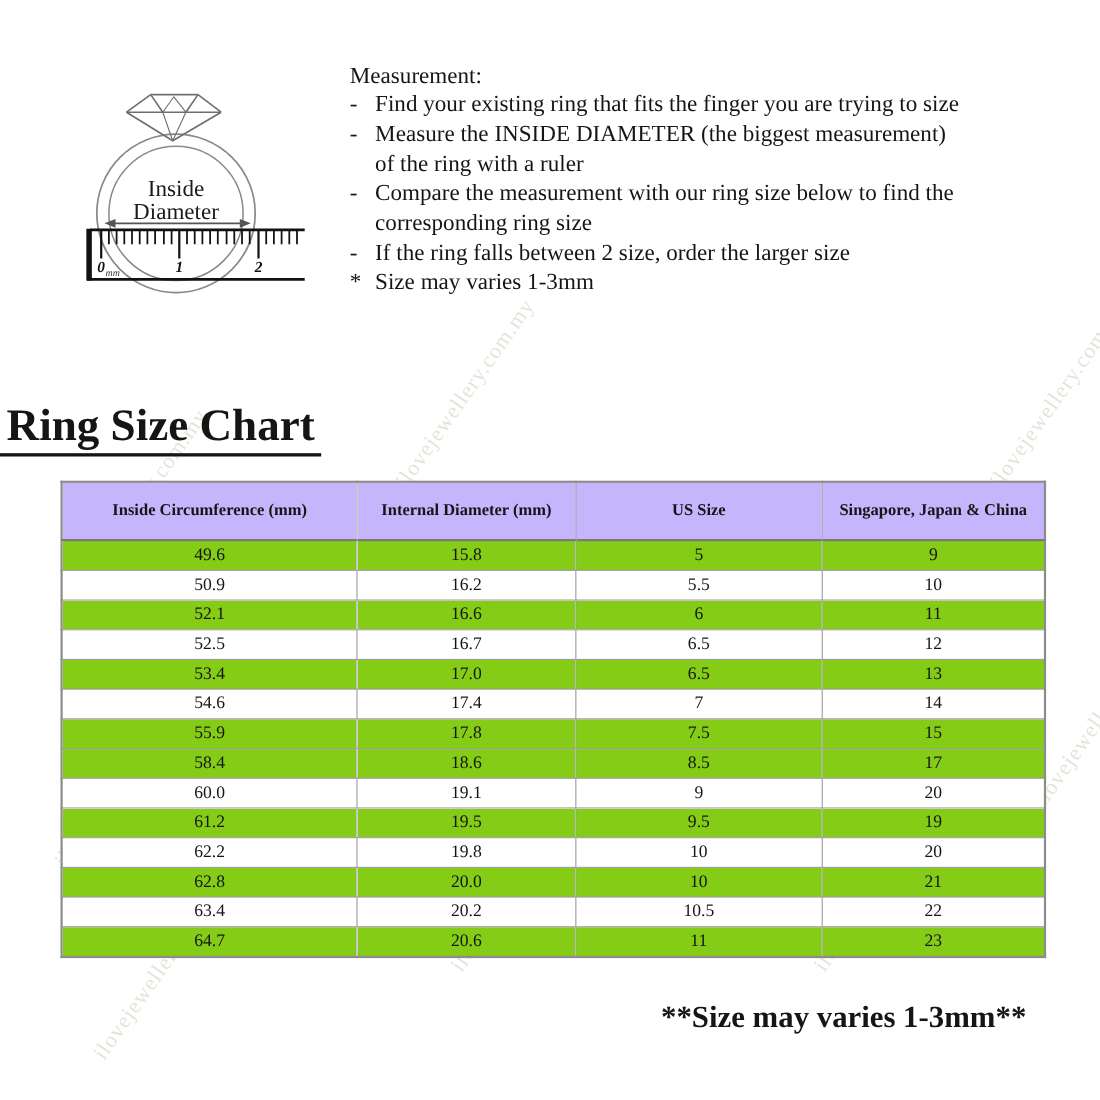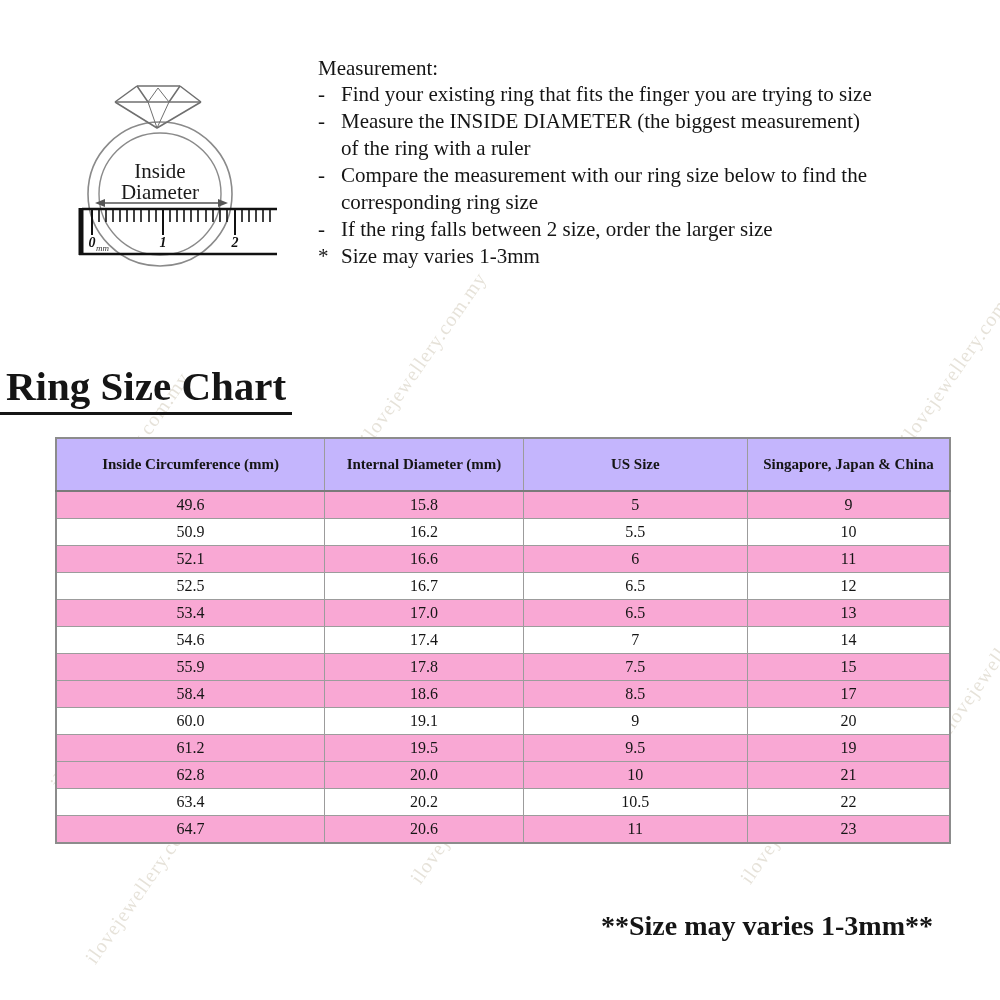--- a/index.html
+++ b/index.html
@@ -34,21 +34,21 @@
   }
   .size-table th,.size-table td{
     border:1px solid #9c9c9c;text-align:center;vertical-align:middle;
     overflow:hidden;
   }
   .size-table th{
     height:49px;font-size:15px;font-weight:bold;background:#c4b5fd;
     border-bottom:2px solid #7a7a7a;
   }
   .size-table td{height:26px;font-size:16px;padding:0;}
-  .size-table tr.alt td{background:#f9a8d4;}
+  .size-table tr.alt td{background:#84cc16;}
   .col-1{width:30.1%;} .col-2{width:22.2%;} .col-3{width:25.1%;} .col-4{width:22.6%;}
 
   
   .footer-note{
     position:absolute;left:55px;top:910px;width:878px;text-align:right;
     font-size:28px;font-weight:bold;
   }
 
   
   .wm-layer{position:absolute;inset:0;pointer-events:none;}
@@ -206,20 +206,26 @@
           <td>19.1</td>
           <td>9</td>
           <td>20</td>
         </tr>
         <tr class="alt">
           <td>61.2</td>
           <td>19.5</td>
           <td>9.5</td>
           <td>19</td>
         </tr>
+        <tr>
+          <td>62.2</td>
+          <td>19.8</td>
+          <td>10</td>
+          <td>20</td>
+        </tr>
         <tr class="alt">
           <td>62.8</td>
           <td>20.0</td>
           <td>10</td>
           <td>21</td>
         </tr>
         <tr>
           <td>63.4</td>
           <td>20.2</td>
           <td>10.5</td>

